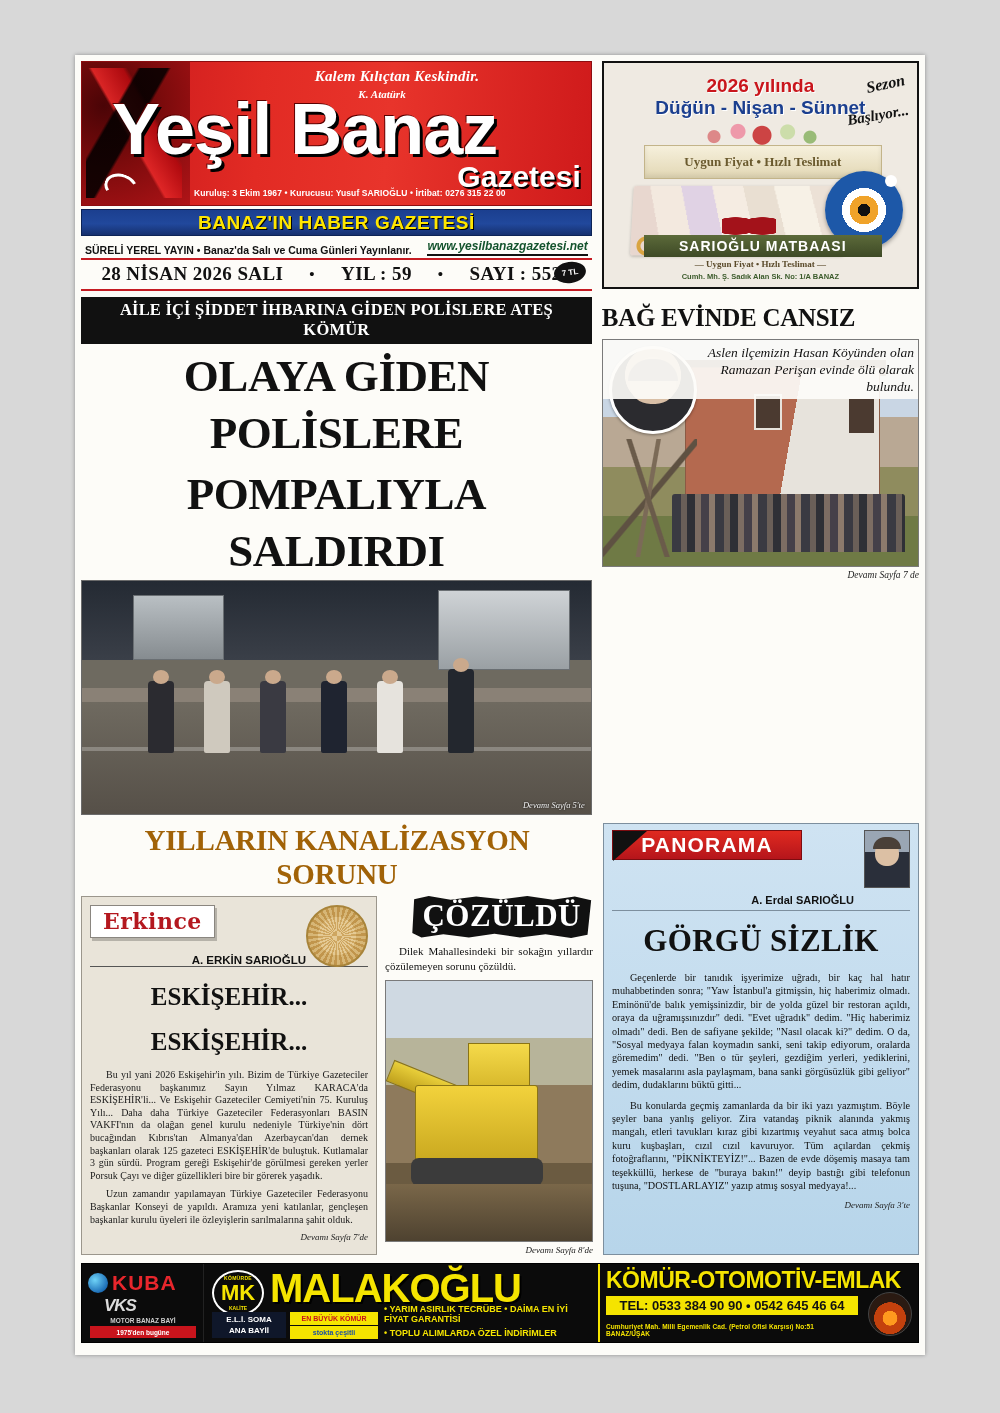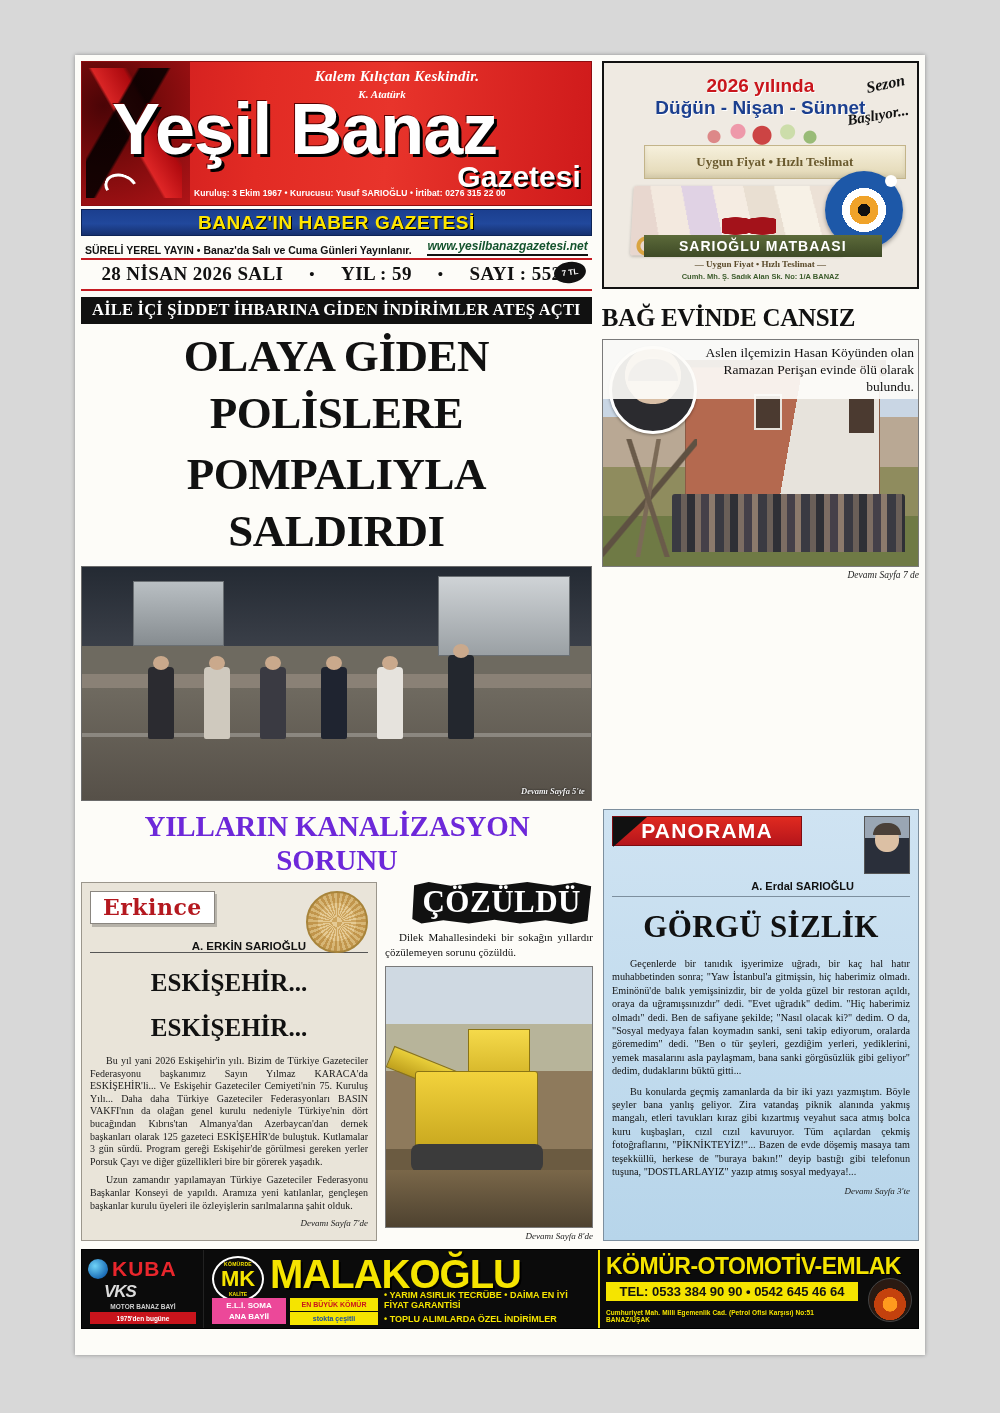--- a/index.html
+++ b/index.html
@@ -128,21 +128,21 @@
     font-size:15px; color:#111; transform:rotate(-10deg); font-family:"Liberation Serif",serif;}
   .ad-flowers { position:absolute; left:78px; top:58px; width:160px; height:26px;
     background:
       radial-gradient(circle at 20% 60%, #d88 0 6px, transparent 7px),
       radial-gradient(circle at 35% 40%, #e9a 0 7px, transparent 8px),
       radial-gradient(circle at 50% 55%, #c44 0 9px, transparent 10px),
       radial-gradient(circle at 66% 42%, #cda 0 7px, transparent 8px),
       radial-gradient(circle at 80% 62%, #9b7 0 6px, transparent 7px);
   }
   .ad-ribbon {
-    position:absolute; left:40px; top:82px; width:262px; height:34px;
+    position:absolute; left:40px; top:82px; width:238px; height:34px;
     background: linear-gradient(#f6f0dc,#e2d7b4); border:1px solid #c3b489;
     display:flex; align-items:center; justify-content:center;
     font-family:"Liberation Serif",serif; font-weight:bold; font-size:13px; color:#6a5a2e;
     box-shadow: inset 0 -3px 5px rgba(0,0,0,.08);
   }
   .ad-cards {
     position:absolute; left:28px; top:122px; width:210px; height:70px;
     background:
       linear-gradient(78deg, #e8d7cf 0 14%, #f3e9df 14% 28%, #e0d2e4 28% 42%,
                       #f5ece2 42% 56%, #e9dfd2 56% 70%, #f7f1e6 70% 86%, #ece1d6 86% 100%);
@@ -188,24 +188,23 @@
     background: #111; color: #fff; text-align: center;
     font-family: "Liberation Serif", serif; font-weight: bold;
     font-size: 16.5px; letter-spacing: .2px; padding: 3px 4px 4px 4px;
   }
   .lead-head {
     text-align: center; font-family: "Liberation Serif", serif; font-weight: bold;
     font-size: 45px; line-height: 57px; color: #111; letter-spacing: -.5px;
     padding-top: 4px;
   }
   .lead-photo {
-    margin-top: 6px; height: 235px; border: 1px solid #6b6b6b; position: relative;
+    height: 235px; border: 1px solid #6b6b6b; position: relative;
     background: linear-gradient(#2e3440 0 26%, #4a4238 26% 34%, #6e6a60 34% 46%, #8a8176 46% 62%, #6d6458 62% 100%);
     overflow: hidden;
-    font-weight: bold;
   }
   .road { position:absolute; left:0; bottom:0; width:100%; height:48%;
     background: linear-gradient(#6f6a60, #565048); }
   .road::after{content:"";position:absolute;left:0;top:40%;width:100%;height:4px;background:rgba(255,255,255,.25);}
   .lead-photo .wall {
     position:absolute; left:0; top:0; width:100%; height:34%;
     background: linear-gradient(#242a33, #3a3f48);
   }
   .lead-photo .bldg {
     position:absolute; right:4%; top:4%; width:26%; height:34%;
@@ -227,20 +226,21 @@
     text-align: left; font-family: "Liberation Serif", serif; font-weight: bold;
     font-size: 25px; line-height: 42px; color: #111; letter-spacing: -.3px;
   }
   .lead-right-sum {
     text-align: right; font-size: 13.5px; line-height: 17px; color: #111;
     padding: 6px 2px 4px 96px; font-family: "Liberation Serif", serif;
   }
   .right-photo {
     position: relative; height: 228px; border: 1px solid #7a7a7a; overflow: hidden;
     background: linear-gradient(#c9d6e4 0 34%, #b9a894 34% 56%, #8f8c5e 56% 78%, #6f7a45 78% 100%);
+    font-style: italic;
   }
   .rp-house {
     position:absolute; left:26%; top:12%; width:62%; height:58%;
     background: linear-gradient(100deg, #b4694f 0 54%, #e7e3dc 54% 100%);
     border:1px solid #8a5a44;
   }
   .rp-roof {
     position:absolute; left:24%; top:9%; width:66%; height:7%;
     background:#5c4436;
   }
@@ -281,21 +281,21 @@
   .cont-note {
     text-align: right; font-style: italic; font-size: 9.5px; color: #222;
     padding-top: 3px; font-family: "Liberation Serif", serif;
   }
 
   
   .mid-row { display: flex; gap: 10px; padding: 8px 6px 0 6px; }
   .mid-left { width: 512px; }
   .mid-head {
     text-align: center; font-family: "Liberation Serif", serif; font-weight: bold;
-    font-size: 29px; color: #6d28d9; letter-spacing: -.2px; line-height: 34px;
+    font-size: 29px; color: #a16207; letter-spacing: -.2px; line-height: 34px;
   }
   .mid-cols { display: flex; gap: 8px; margin-top: 5px; }
   .erkince-box {
     width: 296px; border: 1px solid #9b968c; background: #e9e4d9; position: relative;
     padding: 8px 8px 6px 8px;
   }
   .erkince-logo {
     display:inline-block; background:#fff; border:1px solid #8a8680;
     padding: 2px 12px 3px 12px;
     font-family: "DejaVu Serif", serif; font-weight: bold; font-size: 22px;
@@ -458,21 +458,21 @@
     font-size:5px; color:#f5e400; letter-spacing:.3px;}
   .ba-mk em{ position:absolute; bottom:3px; left:0; width:100%; text-align:center;
     font-size:5px; color:#f5e400; font-style:normal;}
   .ba-mala-name {
     position:absolute; left:66px; top:2px;
     font-family:"Liberation Sans",sans-serif; font-weight:bold; font-size:40px;
     color:#f5e400; letter-spacing:-1px; text-shadow:2px 2px 0 #000;
   }
   .ba-ell {
     position:absolute; left:8px; bottom:4px; width:74px; height:26px;
-    background:#ec4899; color:#fff; font-family:"Liberation Sans",sans-serif;
+    background:#0f172a; color:#fff; font-family:"Liberation Sans",sans-serif;
     font-weight:bold; font-size:8px; display:flex; flex-direction:column;
     align-items:center; justify-content:center; line-height:11px;
   }
   .ba-yellowbox {
     position:absolute; left:86px; bottom:17px; width:88px; height:13px;
     background:#f5e400; color:#c8141c; font-family:"Liberation Sans",sans-serif;
     font-weight:bold; font-size:7px; display:flex;align-items:center;justify-content:center;
   }
   .ba-yellowbox2 {
     position:absolute; left:86px; bottom:3px; width:88px; height:13px;
@@ -555,21 +555,21 @@
       <div class="ad-rings"></div>
       <div class="ad-eye"></div>
       <div class="ad-brand">SARIOĞLU MATBAASI</div>
       <div class="ad-sub1">— Uygun Fiyat  •  Hızlı Teslimat —</div>
       <div class="ad-sub2">Cumh. Mh. Ş. Sadık Alan Sk. No: 1/A BANAZ</div>
     </div>
   </div>
 
   <div class="lead-row">
     <div class="lead-left">
-      <div class="kicker">AİLE İÇİ ŞİDDET İHBARINA GİDEN İNDİRİMLER ATEŞ AÇTI</div>
+      <div class="kicker">AİLE İÇİ ŞİDDET İHBARINA GİDEN POLİSLERE ATEŞ KÖMÜR</div>
       <div class="lead-head">OLAYA GİDEN POLİSLERE</div>
       <div class="lead-head">POMPALIYLA SALDIRDI</div>
       <div class="lead-photo">
         <div class="wall"></div>
         <div class="bldg"></div>
         <div class="bldg2"></div>
         <div class="road"></div>
         <div class="fig" style="left:13%;background:#2b2b30;"></div>
         <div class="fig" style="left:24%;background:#cfc9be;"></div>
         <div class="fig" style="left:35%;background:#3a3a42;"></div>

